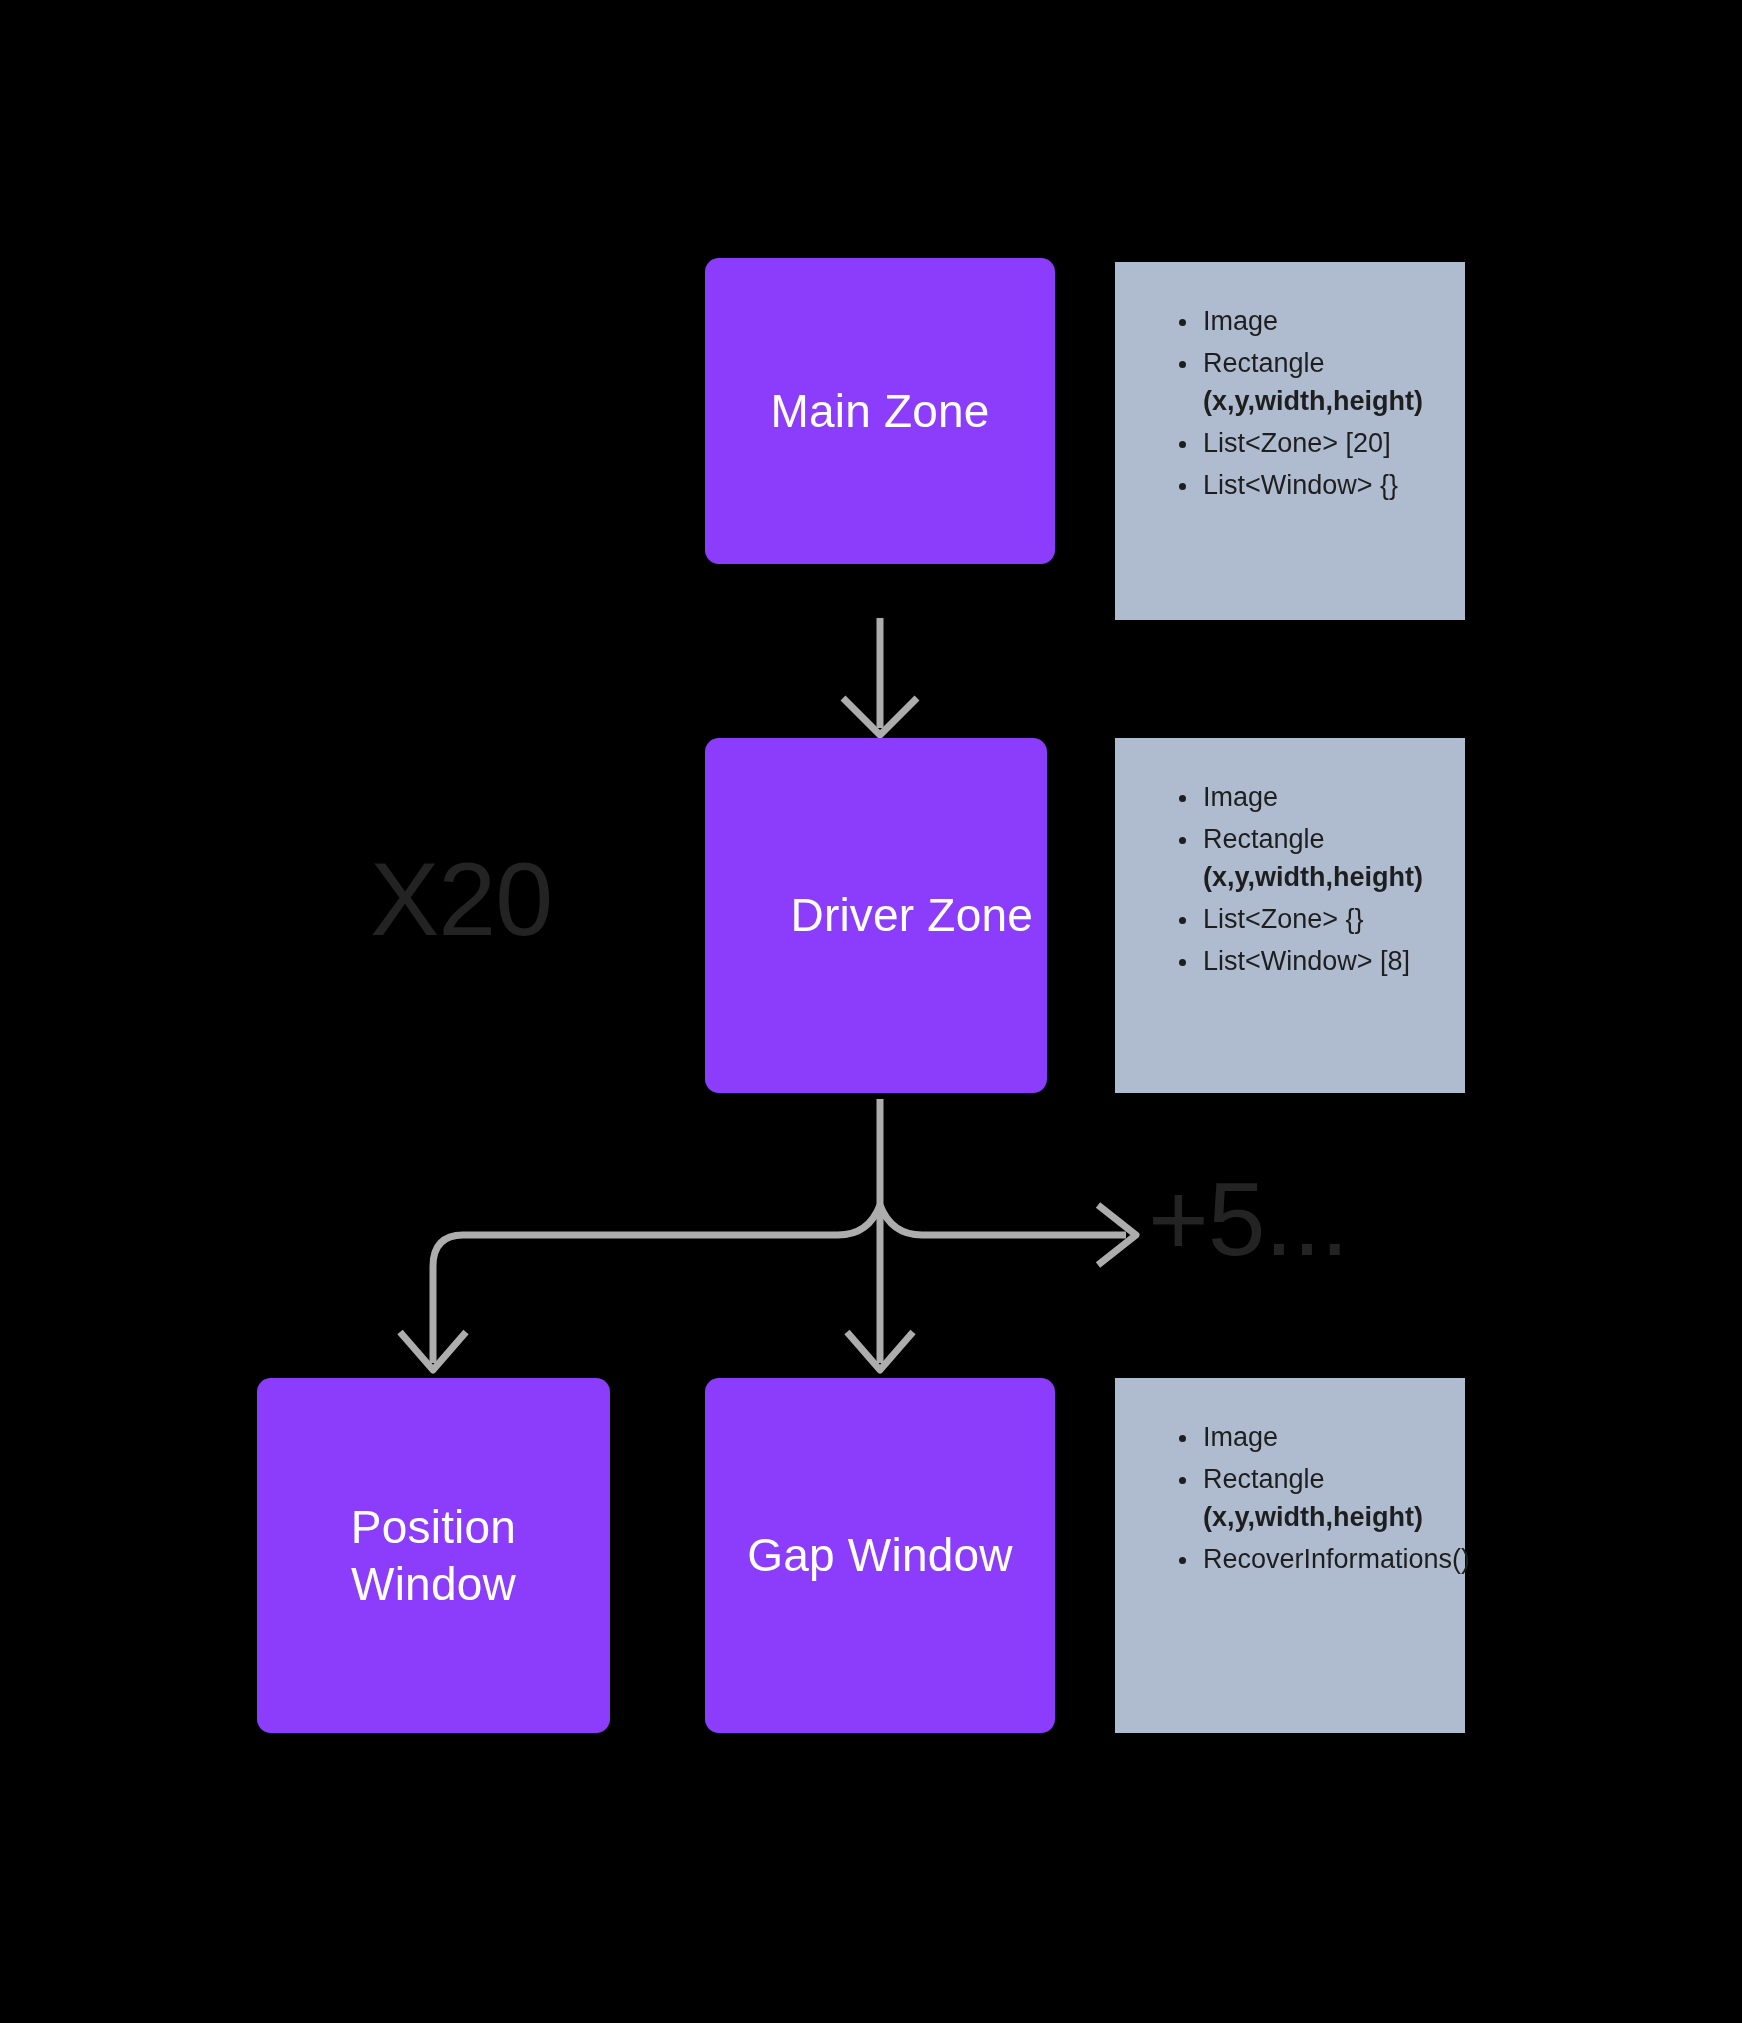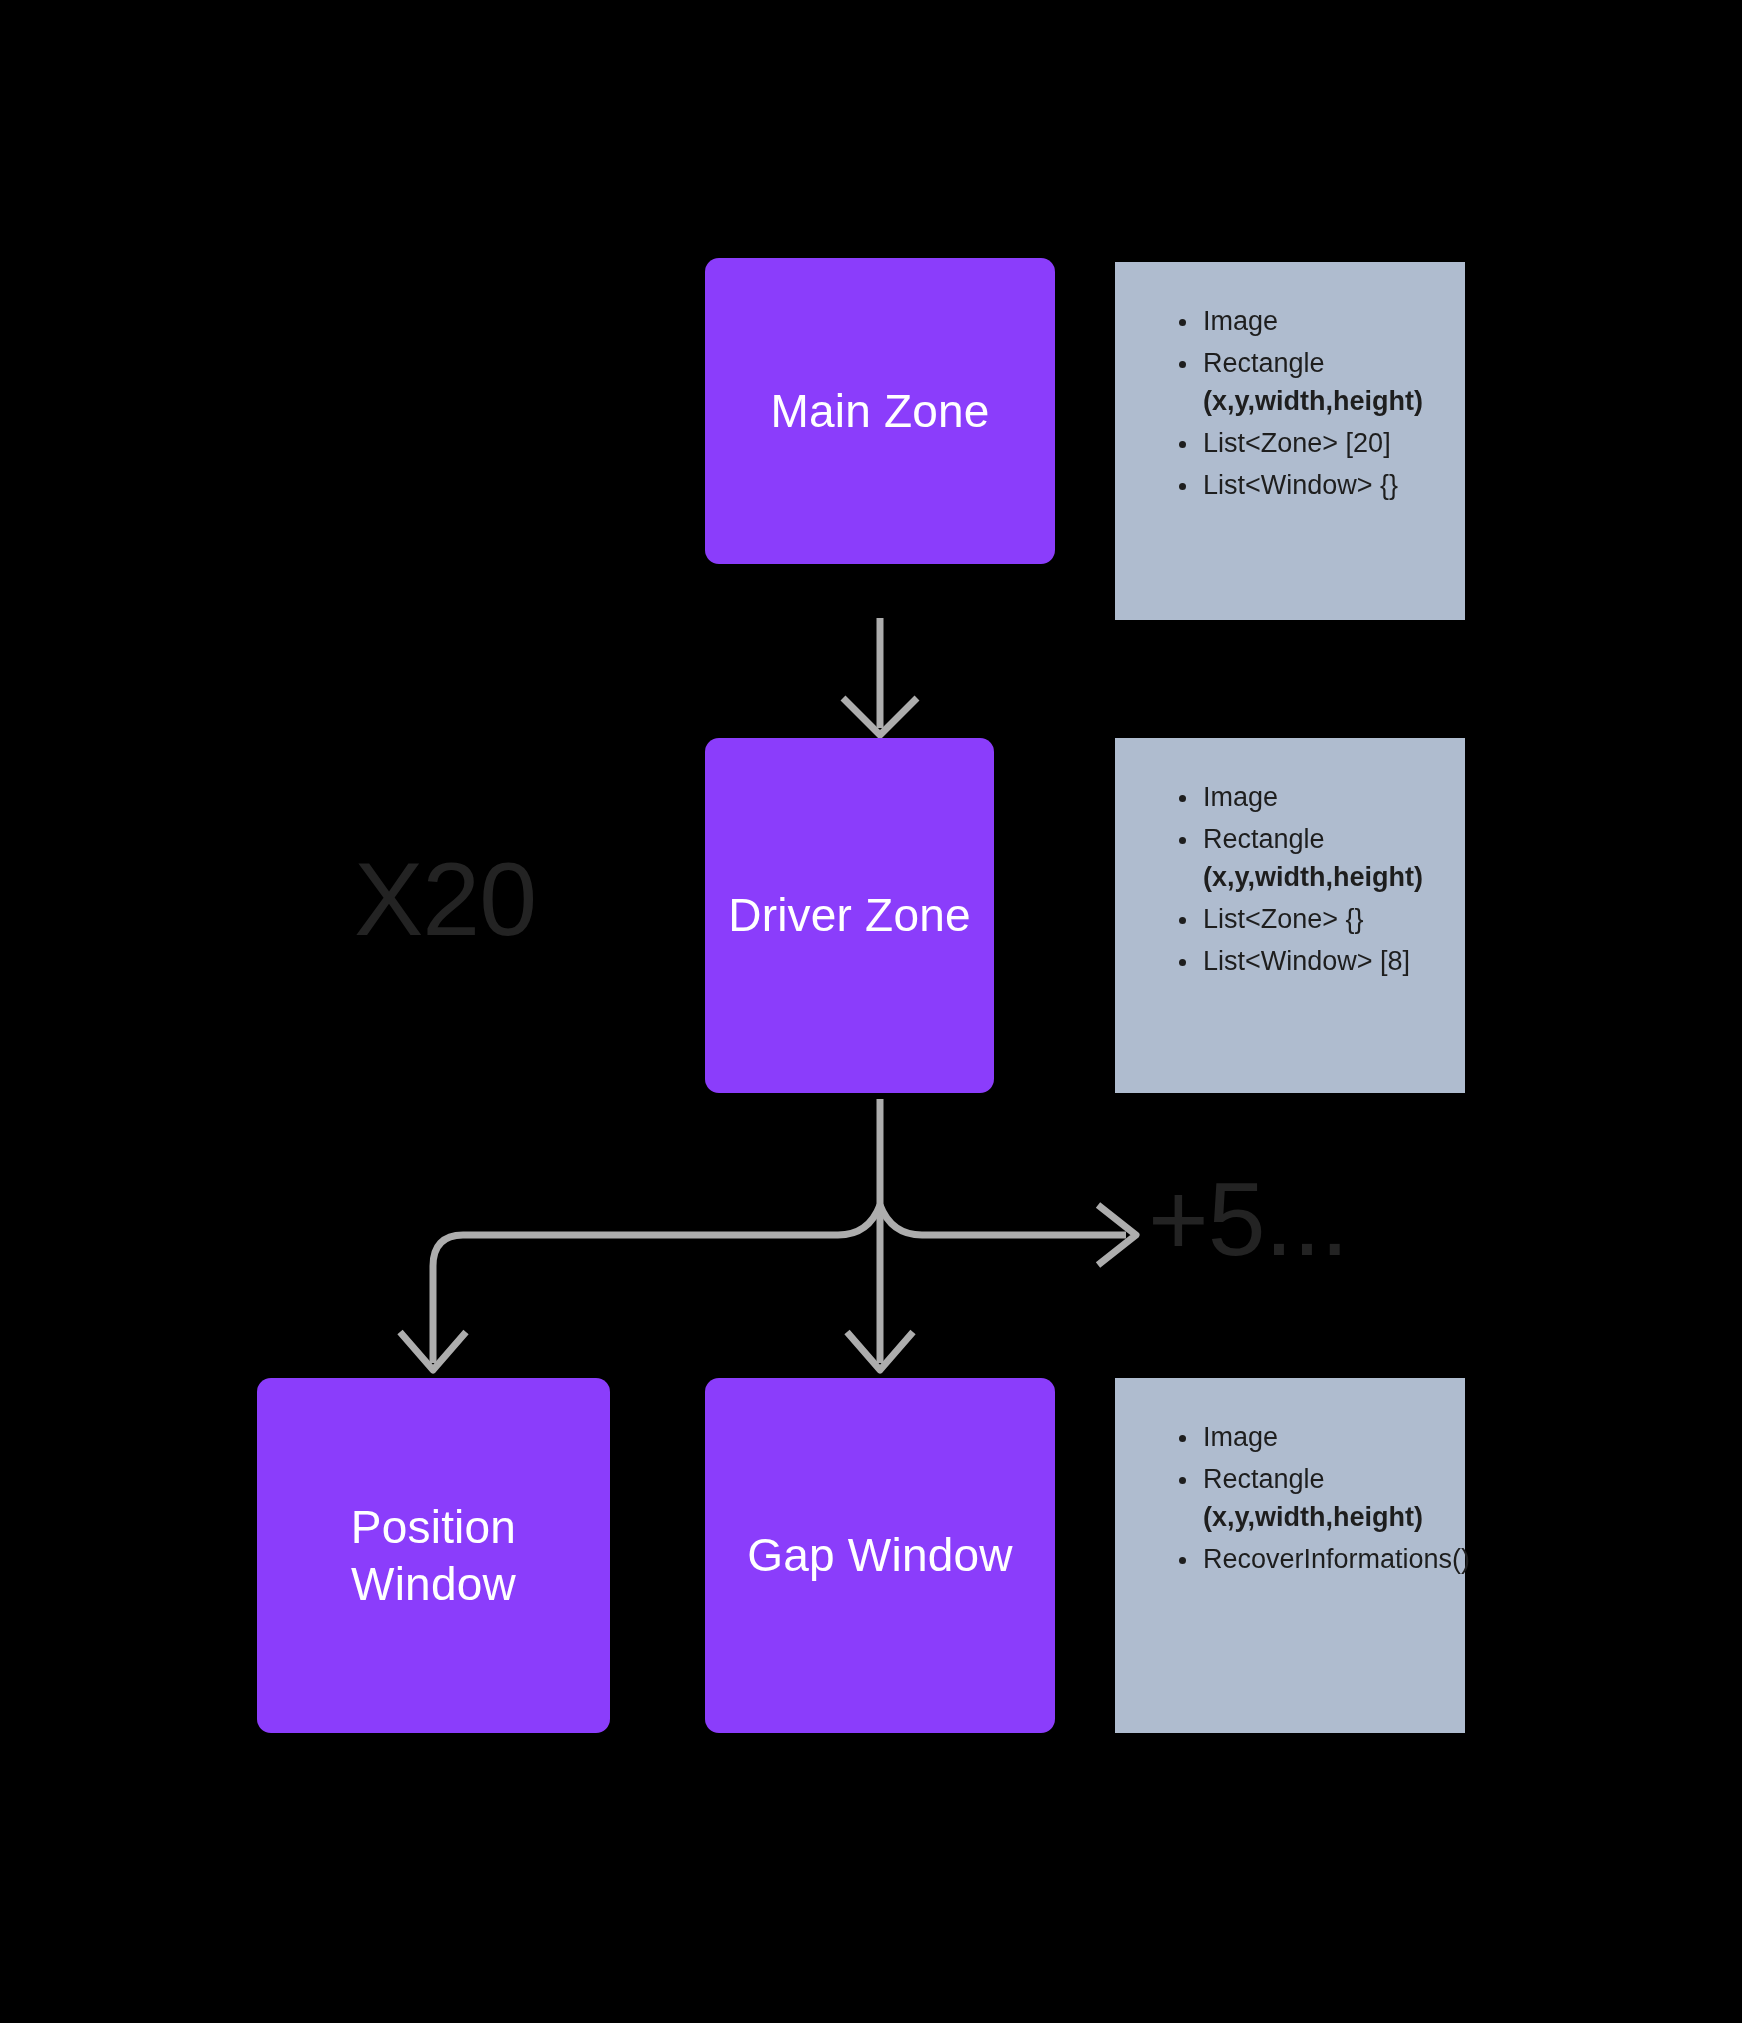--- a/index.html
+++ b/index.html
@@ -46,21 +46,21 @@
     letter-spacing: 0.2px;
     box-sizing: border-box;
     padding: 8px 14px;
   }
   .node-label {
     display: block;
     white-space: pre-line;
   }
 
   #node-main-zone   { left: 705px;  top: 258px;  width: 350px; height: 306px; }
-  #node-driver-zone { left: 705px;  top: 738px;  width: 289px; height: 355px; }
+  #node-driver-zone { left: 705px;  top: 738px;  width: 342px; height: 355px; justify-content: flex-end; }
   #node-position-window { left: 257px; top: 1378px; width: 353px; height: 355px; }
   #node-gap-window  { left: 705px;  top: 1378px; width: 350px; height: 355px; }
 
   
   .note-card {
     position: absolute;
     box-sizing: border-box;
     background: #AFBCCF;
     color: #1E1E1E;
     padding: 26px 20px 20px 46px;
@@ -129,21 +129,21 @@
 
   
   .annotation {
     position: absolute;
     color: #232323;
     font-size: 104px;
     font-weight: 400;
     letter-spacing: -1px;
     white-space: nowrap;
   }
-  #annotation-x20   { left: 354px;  top: 840px;  }
+  #annotation-x20   { left: 370px;  top: 840px;  }
   #annotation-plus5 { left: 1148px; top: 1160px; }
 </style>
 </head>
 <body>
 
 <div id="canvas">
 
   <svg id="connectors" viewBox="0 0 1742 2023" width="1742" height="2023">
     <g fill="none" stroke="#ADADAD" stroke-width="7" stroke-linecap="butt" stroke-linejoin="round">
 

